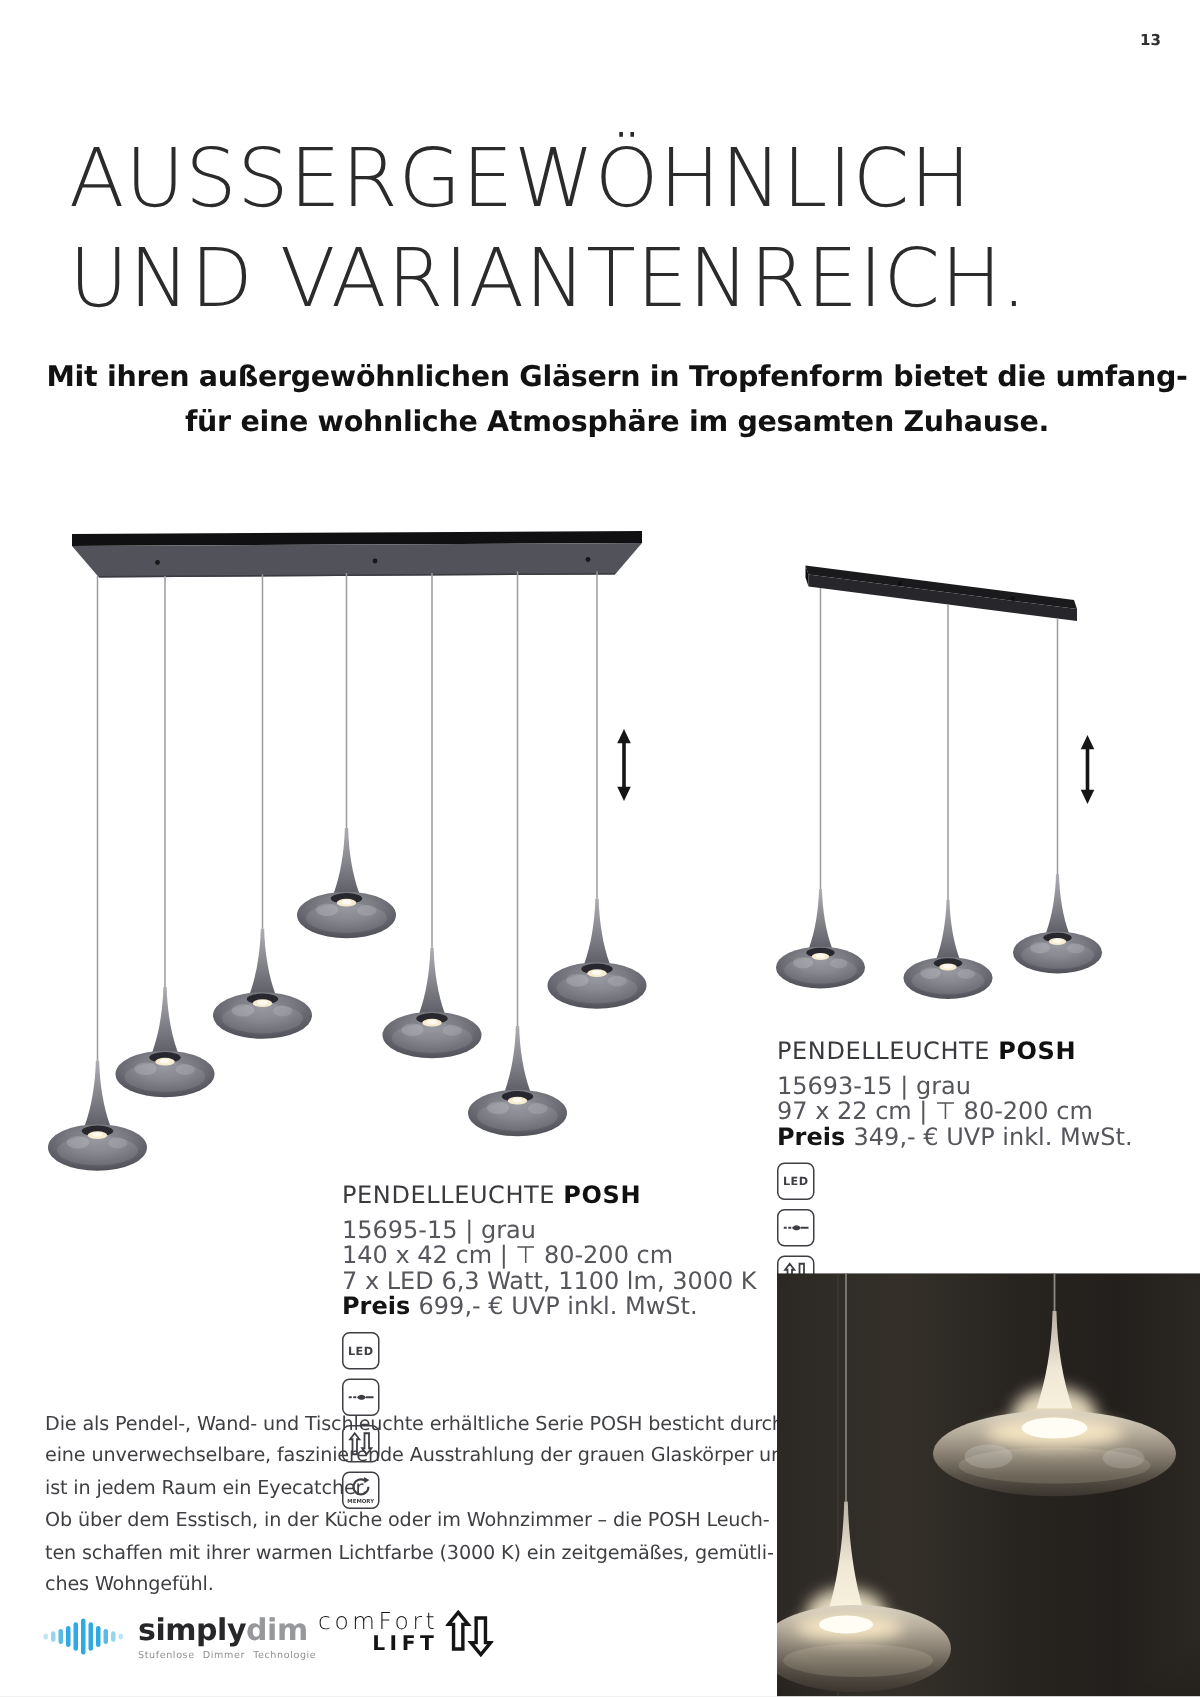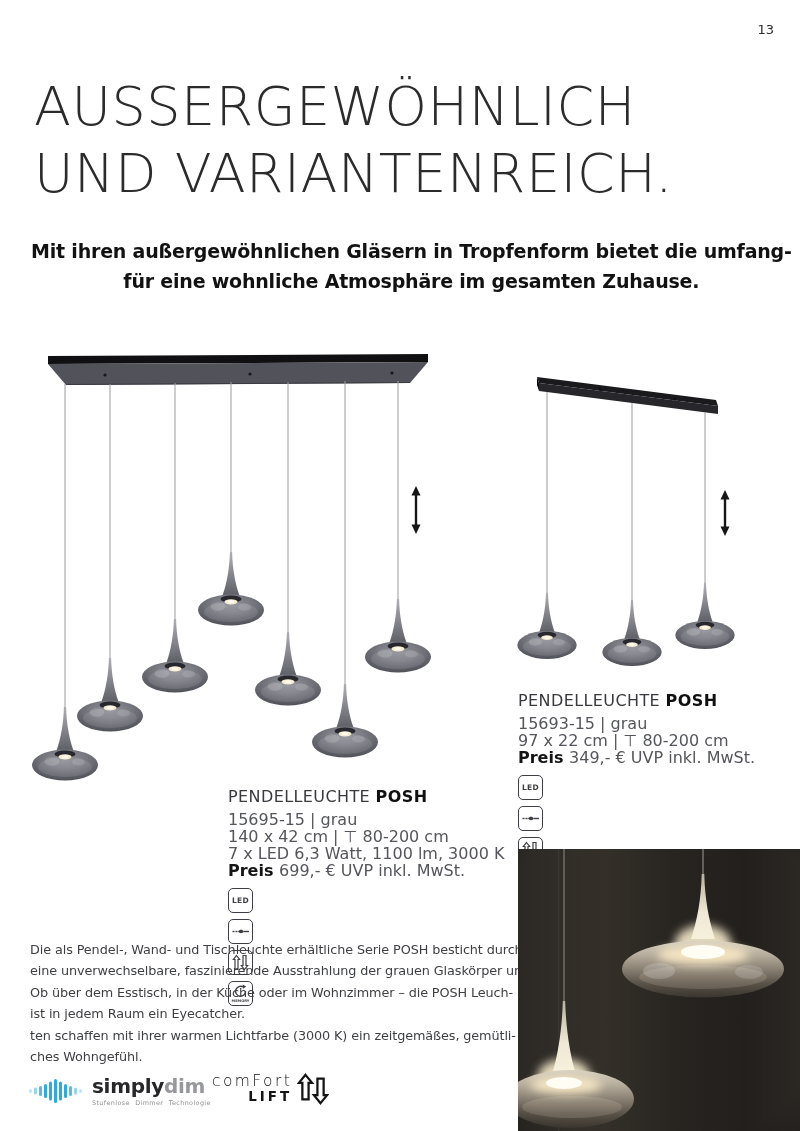--- a/index.html
+++ b/index.html
@@ -2,21 +2,21 @@
 <html><head>
 <meta charset="utf-8">
 <style>
   html,body { margin:0; padding:0; background:#e8e8e8; }
   .page {
     position:relative; width:800px; height:1131px; margin:0 auto;
     background:#ffffff; overflow:hidden;
     font-family:"DejaVu Sans","Liberation Sans",sans-serif;
     color:#1a1a1a;
   }
-  .page-number { position:absolute; top:22px; right:26px; font-size:13px; font-weight:400; color:#2e2e2e; }
+  .page-number { position:absolute; top:22px; right:26px; font-size:10px; font-weight:700; color:#2e2e2e; }
 
   .heading {
     position:absolute; left:30px; top:69px;
     font-size:54px; line-height:67px; font-weight:200;
     letter-spacing:0.5px; color:#2b2b2b; white-space:nowrap;
   }
   .heading span { display:block; }
 
   .intro {
     position:absolute; left:31px; top:236px;
@@ -70,21 +70,21 @@
     overflow:hidden; background:#262320;
   }
 </style>
 </head>
 <body>
 
 <div class="page">
 
   <div class="page-number">13</div>
 
-  <h1 class="heading" style="margin:4px;font-weight:200;">
+  <h1 class="heading" style="margin:16px;font-weight:200;">
     <span>AUSSERGEWÖHNLICH</span>
     <span>UND VARIANTENREICH.</span>
   </h1>
 
   <p class="intro" style="margin:0;">
     <span>Mit ihren außergewöhnlichen Gläsern in Tropfenform bietet die umfang-</span>
     <span>für eine wohnliche Atmosphäre im gesamten Zuhause.</span>
   </p>
 
   <svg class="figure figure-left" width="420" height="442" viewBox="0 0 420 442">
@@ -269,22 +269,22 @@
             <path d="M12.6,1.6 L16.2,3.6 L13,5.8 Z" fill="#3e3e44"></path>
             <text x="10.5" y="19" text-anchor="middle" font-size="3.6" font-weight="700" fill="#3e3e44">MEMORY</text>
           </svg>
       </span>
     </div>
   </div>
 
   <p class="desc" style="margin:0;">
     <span>Die als Pendel-, Wand- und Tischleuchte erhältliche Serie POSH besticht durch</span>
     <span>eine unverwechselbare, faszinierende Ausstrahlung der grauen Glaskörper und</span>
+    <span>ist in jedem Raum ein Eyecatcher.</span>
     <span>Ob über dem Esstisch, in der Küche oder im Wohnzimmer – die POSH Leuch-</span>
-    <span>ist in jedem Raum ein Eyecatcher.</span>
     <span>ten schaffen mit ihrer warmen Lichtfarbe (3000 K) ein zeitgemäßes, gemütli-</span>
     <span>ches Wohngefühl.</span>
   </p>
 
   <div class="logo-simplydim">
     <svg width="58" height="34" viewBox="0 0 58 34">
       <g fill="#2fa9e1">
         <rect x="2" y="15" width="3" height="4" rx="1.5" opacity="0.3"></rect>
         <rect x="7" y="13.5" width="3" height="7" rx="1.5" opacity="0.5"></rect>
         <rect x="12" y="12" width="3" height="10" rx="1.5" opacity="0.8"></rect>

